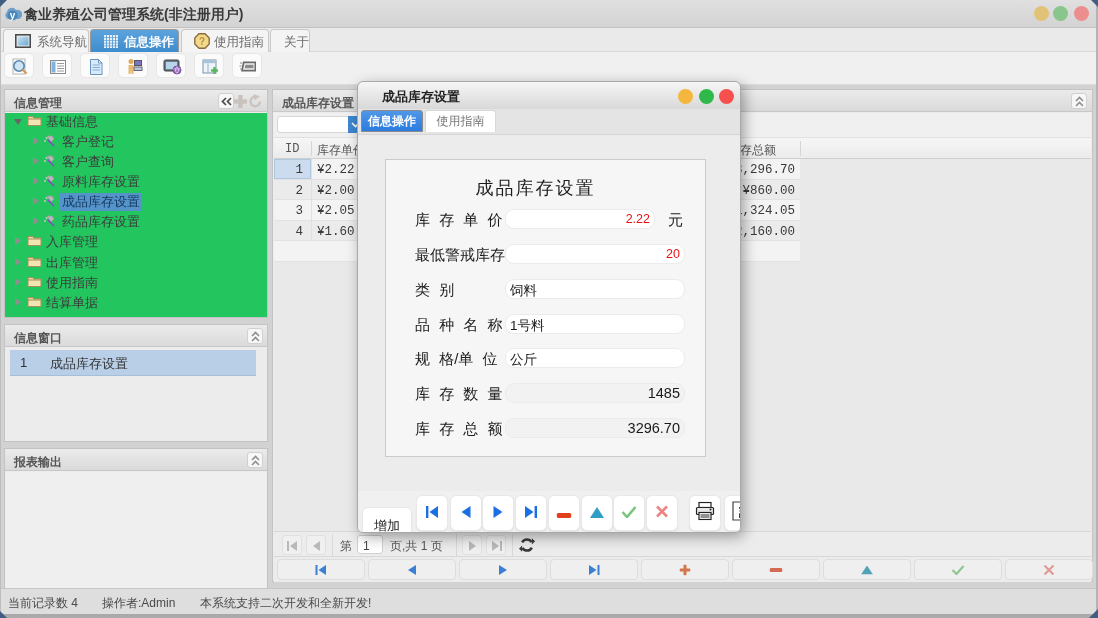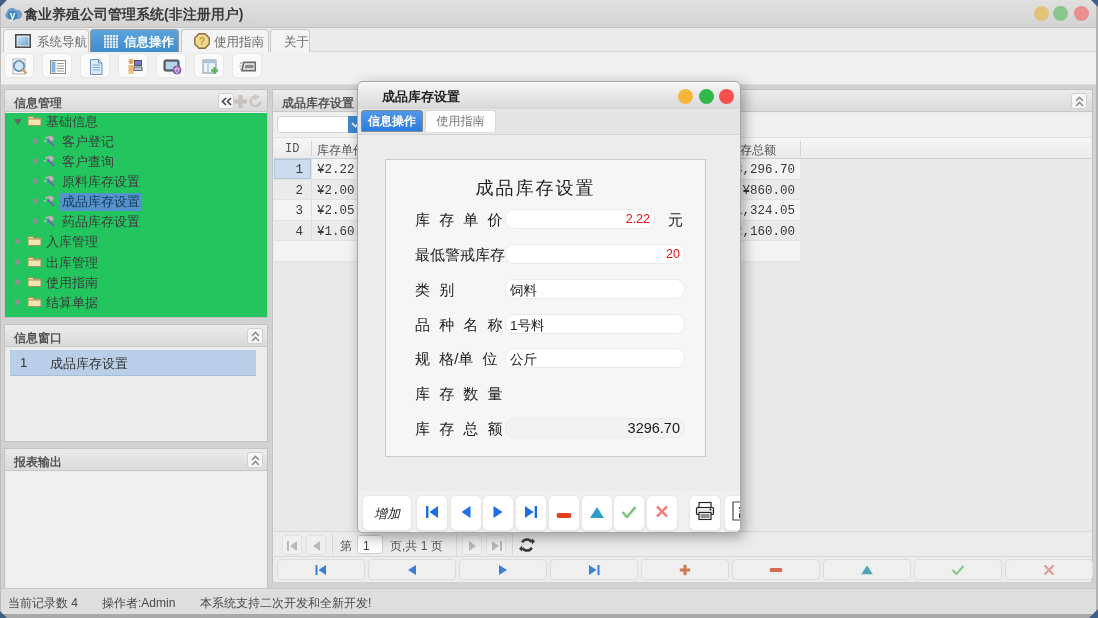--- a/index.html
+++ b/index.html
@@ -561,28 +561,31 @@
       </div>
       <span class="flabel" style="left:29px;top:155.5px;">品 种 名 称</span>
       <div class="finput" style="left:119px;top:153.5px;width:180px;">
         <span class="v" style="left:4px;color:#1a1a1a;font-size:13.5px;">1号料</span>
       </div>
       <span class="flabel" style="left:29px;top:190px;">规 格/单 位</span>
       <div class="finput" style="left:119px;top:188px;width:180px;">
         <span class="v" style="left:4px;color:#1a1a1a;font-size:13.5px;">公斤</span>
       </div>
       <span class="flabel" style="left:29px;top:225px;">库 存 数 量</span>
+      <div class="finput" style="left:119px;top:223px;width:180px;background:#f2f2f2;">
+        <span class="v" style="right:4px;color:#1a1a1a;font-size:14.5px;top:1px;">1485</span>
+      </div>
       <span class="flabel" style="left:29px;top:259.5px;">库 存 总 额</span>
       <div class="finput" style="left:119px;top:257.5px;width:180px;background:#f2f2f2;">
         <span class="v" style="right:4px;color:#1a1a1a;font-size:14.5px;top:1px;">3296.70</span>
       </div>
     </div>
 
   <div class="abs" id="dlgbar" style="left:0;top:409px;right:0;height:42px;background:#f0f0f0;">
-      <div class="dbtn" style="left:4px;top:4px;width:50px;font-style:italic;">
+      <div class="dbtn" style="left:4px;top:16px;width:50px;">
         <div style="position:absolute;left:0;right:0;top:9px;text-align:center;font-size:13px;color:#222;">增加</div>
       </div>
       <div class="dbtn" style="left:58px;top:4px;width:32px;">
         <div style="position:absolute;left:50%;top:50%;transform:translate(-50%,-50%)"><svg width="13" height="12" viewBox="0 0 13 12">
             <rect x="0.5" y="0" width="2.4" height="12" fill="#1b6fe0"></rect>
             <polygon points="12.5,0 12.5,12 4,6" fill="#1b6fe0"></polygon>
           </svg></div>
       </div>
       <div class="dbtn" style="left:92px;top:4px;width:32px;">
         <div style="position:absolute;left:50%;top:50%;transform:translate(-50%,-50%)"><svg width="10" height="12" viewBox="0 0 10 12">

